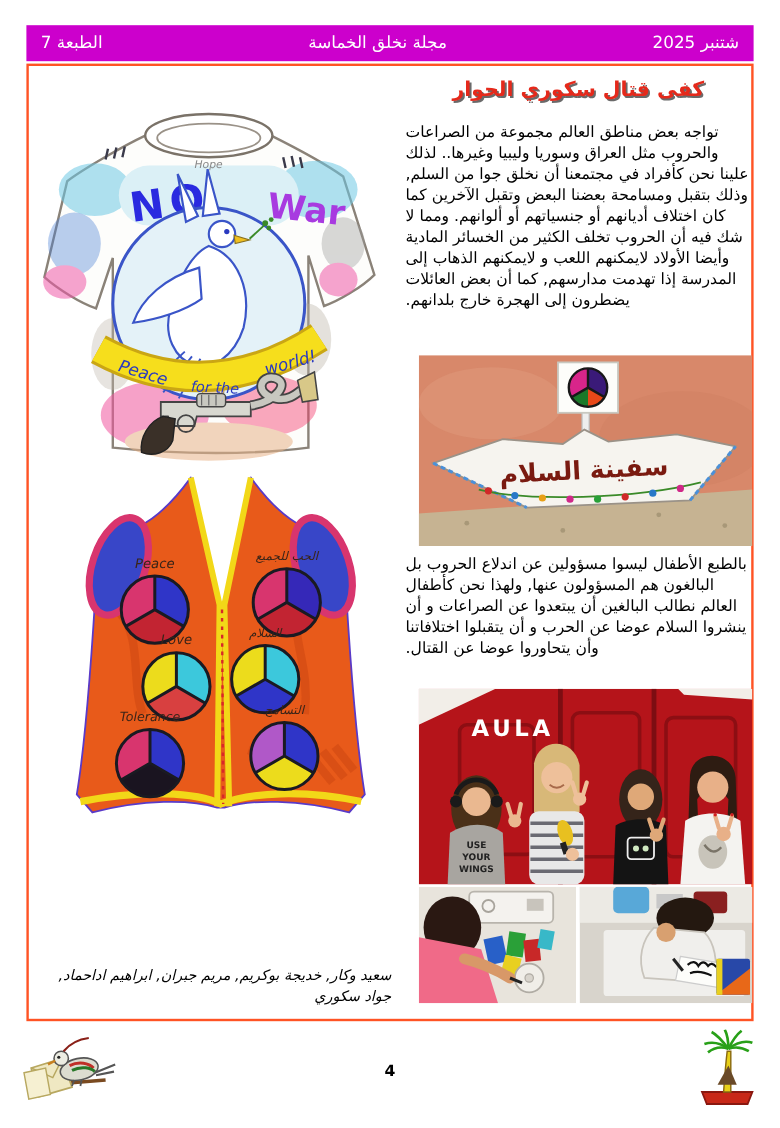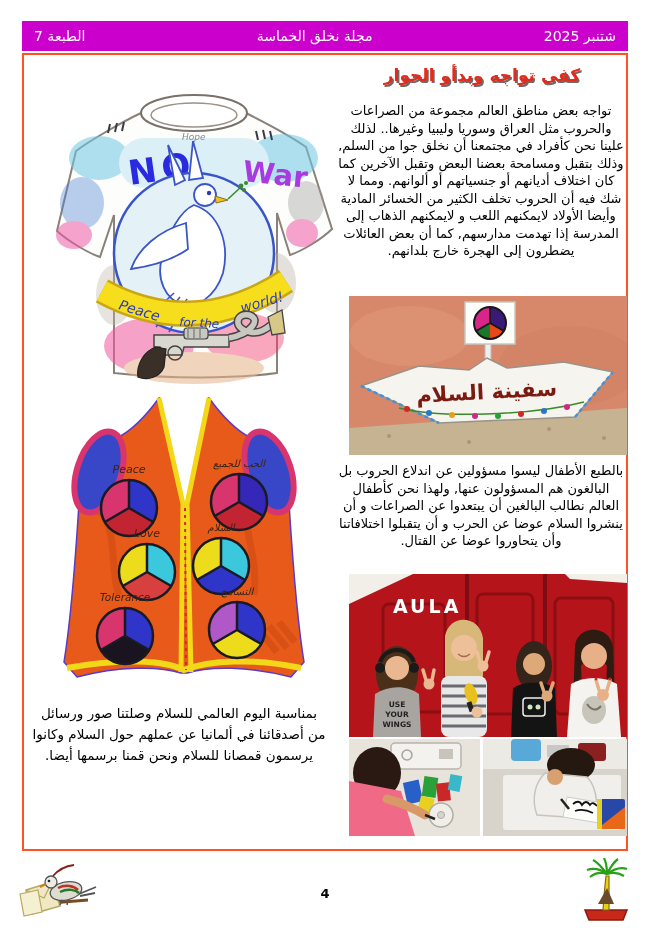--- a/index.html
+++ b/index.html
@@ -10,30 +10,30 @@
           background:#cc00cc;color:#fff;display:flex;align-items:center;
           justify-content:space-between;direction:rtl;box-sizing:border-box;
           padding:0 12px;font-size:14px;}
   
   .content{position:absolute;left:22px;top:53px;width:606px;height:798px;
            border:2px solid #ff5324;box-sizing:border-box;background:#fff;}
   .abs{position:absolute;}
   .article-title{left:316px;top:10px;width:284px;text-align:center;
                  font-size:17px;font-weight:bold;color:#e5291b;
                  text-shadow:1.5px 1.5px 0 #6a6a6a;direction:rtl;}
-  .para{direction:rtl;text-align:center;color:#000;font-size:13px;line-height:17.5px;}
+  .para{direction:rtl;text-align:left;color:#000;font-size:13px;line-height:17.5px;}
   .p1{left:314px;top:47px;width:286px;}
   .p2{left:314px;top:407px;width:286px;}
   .p3{left:8px;top:648px;width:294px;font-size:13.5px;line-height:21px;}
   .authors{left:8px;top:750px;width:294px;direction:rtl;text-align:right;
            font-style:italic;font-size:12px;line-height:17px;color:#000;}
   .boat-photo{left:325px;top:241px;}
   .aula-photo{left:325px;top:519px;}
   .craft-row{left:325px;top:684px;width:278px;display:flex;gap:3px;}
-  .tshirt-wrap{left:20px;top:28px;}
+  .tshirt-wrap{left:0;top:28px;}
   .vest-wrap{left:35px;top:335px;}
   
   .footer-bird{position:absolute;left:16px;top:860px;}
   .footer-palm{position:absolute;left:583px;top:858px;}
   .page-number{position:absolute;left:0;top:886px;width:650px;text-align:center;
                font-size:13px;font-weight:bold;color:#000;}
   svg text{font-family:"DejaVu Sans",sans-serif;}
   .hand{font-style:italic;}
 </style>
 </head>
@@ -42,21 +42,21 @@
 <div class="page">
 
   <div class="banner">
     <span>شتنبر 2025</span>
     <span>مجلة نخلق الخماسة</span>
     <span>الطبعة 7</span>
   </div>
 
   <div class="content">
 
-    <div class="abs article-title">كفى تواجه وبدأو الحوار</div>
+    <div class="abs article-title">كفى قتال سكوري الحوار</div>
 
     <div class="abs para p1">تواجه بعض مناطق العالم مجموعة من الصراعات والحروب مثل العراق وسوريا وليبيا وغيرها.. لذلك علينا نحن كأفراد في مجتمعنا أن نخلق جوا من السلم, وذلك بتقبل ومسامحة بعضنا البعض وتقبل الآخرين كما كان اختلاف أديانهم أو جنسياتهم أو ألوانهم. ومما لا شك فيه أن الحروب تخلف الكثير من الخسائر المادية وأيضا الأولاد لايمكنهم اللعب و لايمكنهم الذهاب إلى المدرسة إذا تهدمت مدارسهم, كما أن بعض العائلات يضطرون إلى الهجرة خارج بلدانهم.</div>
 
     <div class="abs tshirt-wrap">
       <svg width="292" height="305" viewBox="0 0 292 305">
         <path d="M97,30 C80,38 45,58 32,68 L13,148 C24,158 44,170 56,174 L70,132 L70,290 C125,296 190,296 233,290 L233,130 L246,172 C258,168 278,156 288,146 L262,64 C245,52 218,38 202,30 C188,40 162,46 150,46 C136,46 110,40 97,30 Z" fill="#fdfdfb" stroke="#8a8278" stroke-width="2"></path>
         <g opacity="0.55">
           <ellipse cx="55" cy="75" rx="30" ry="22" fill="#6ec8e4"></ellipse>
           <ellipse cx="38" cy="120" rx="22" ry="26" fill="#4a7fd4" opacity="0.7"></ellipse>
           <ellipse cx="30" cy="152" rx="18" ry="14" fill="#ef5aa8"></ellipse>
@@ -286,22 +286,22 @@
         <use href="#peaceT" x="178" y="240" style="--c1:#b058c8;--c2:#2f35c8;--c3:#ecdc1c"></use>
         <text x="70" y="83" font-size="11" fill="#3a2418" text-anchor="middle" class="hand">Peace</text>
         <text x="180" y="77" font-size="10" fill="#3a2418" text-anchor="middle" class="hand">الحب للجميع</text>
         <text x="88" y="147" font-size="11" fill="#3a2418" text-anchor="middle" class="hand">Love</text>
         <text x="162" y="141" font-size="10" fill="#3a2418" text-anchor="middle" class="hand">السلام</text>
         <text x="66" y="211" font-size="10.5" fill="#3a2418" text-anchor="middle" class="hand">Tolerance</text>
         <text x="178" y="205" font-size="10" fill="#3a2418" text-anchor="middle" class="hand">التسامح</text>
       </svg>
     </div>
 
-    <div class="abs para p3">بمناسبة اليوم العالمي للسلام وصلتنا صور ورسائل من أصدقائنا في ألمانيا عن عملهم حول السلام وكانوا يرسمون قمصانا للسلام ونحن قمنا برسمها أيضا.</div>
-
+
+    <div class="abs authors">سعيد وكار, خديجة بوكريم, مريم جبران, ابراهيم اداحماد, جواد سكوري</div>
 
   </div>
 
   <div class="footer-bird">
     <svg width="84" height="58" viewBox="0 0 84 58">
       <path d="M10,45 L72,40" stroke="#7a4a20" stroke-width="3"></path>
       <g>
         <polygon points="10,30 36,22 44,46 16,54" fill="#efe8c2" stroke="#b8a860" stroke-width="1.5"></polygon>
         <path d="M10,30 L28,38 L36,22" fill="none" stroke="#b8a860" stroke-width="1.2"></path>
         <polygon points="4,34 22,30 26,52 8,56" fill="#f6f0d2" stroke="#b8a860" stroke-width="1.2"></polygon>

